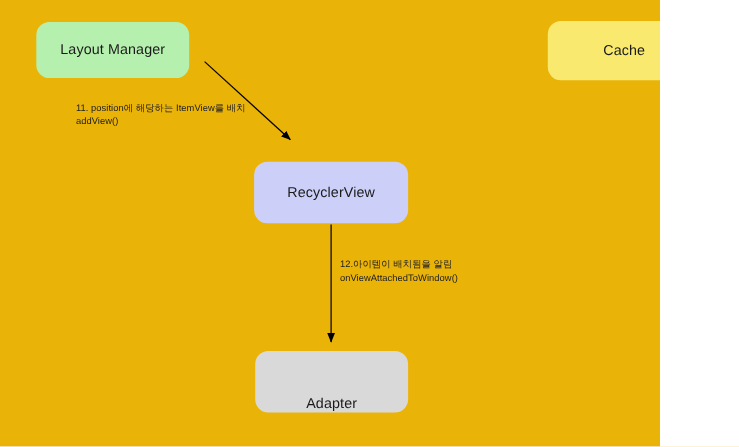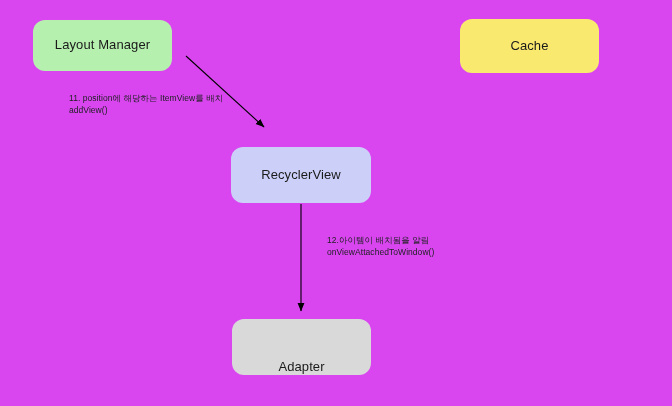--- a/index.html
+++ b/index.html
@@ -6,23 +6,23 @@
   html, body {
     margin: 0;
     padding: 0;
     background: #ffffff;
   }
   body {
     font-family: "Liberation Sans", "DejaVu Sans", sans-serif;
   }
   #canvas {
     position: relative;
-    width: 672px;
+    width: 600px;
     height: 406px;
-    background: #d946ef;
+    background: #eab308;
     overflow: hidden;
   }
   .node {
     position: absolute;
     display: flex;
     align-items: center;
     justify-content: center;
     border-radius: 12px;
     box-sizing: border-box;
     font-size: 13px;
@@ -33,21 +33,21 @@
     user-select: none;
   }
   #node-layout-manager {
     left: 33px;
     top: 20px;
     width: 139px;
     height: 51px;
     background: #b6f0ae;
   }
   #node-cache {
-    left: 460px;
+    left: 498px;
     top: 19px;
     width: 139px;
     height: 54px;
     background: #fae96f;
   }
   #node-recyclerview {
     left: 231px;
     top: 147px;
     width: 140px;
     height: 56px;
@@ -72,21 +72,20 @@
   }
   #edge-label-11 {
     left: 69px;
     top: 92px;
     width: 200px;
   }
   #edge-label-12 {
     left: 309px;
     top: 234px;
     width: 190px;
-    margin-left: 18px;
   }
   #arrows {
     position: absolute;
     left: 0;
     top: 0;
     width: 672px;
     height: 406px;
     pointer-events: none;
   }
 </style>

